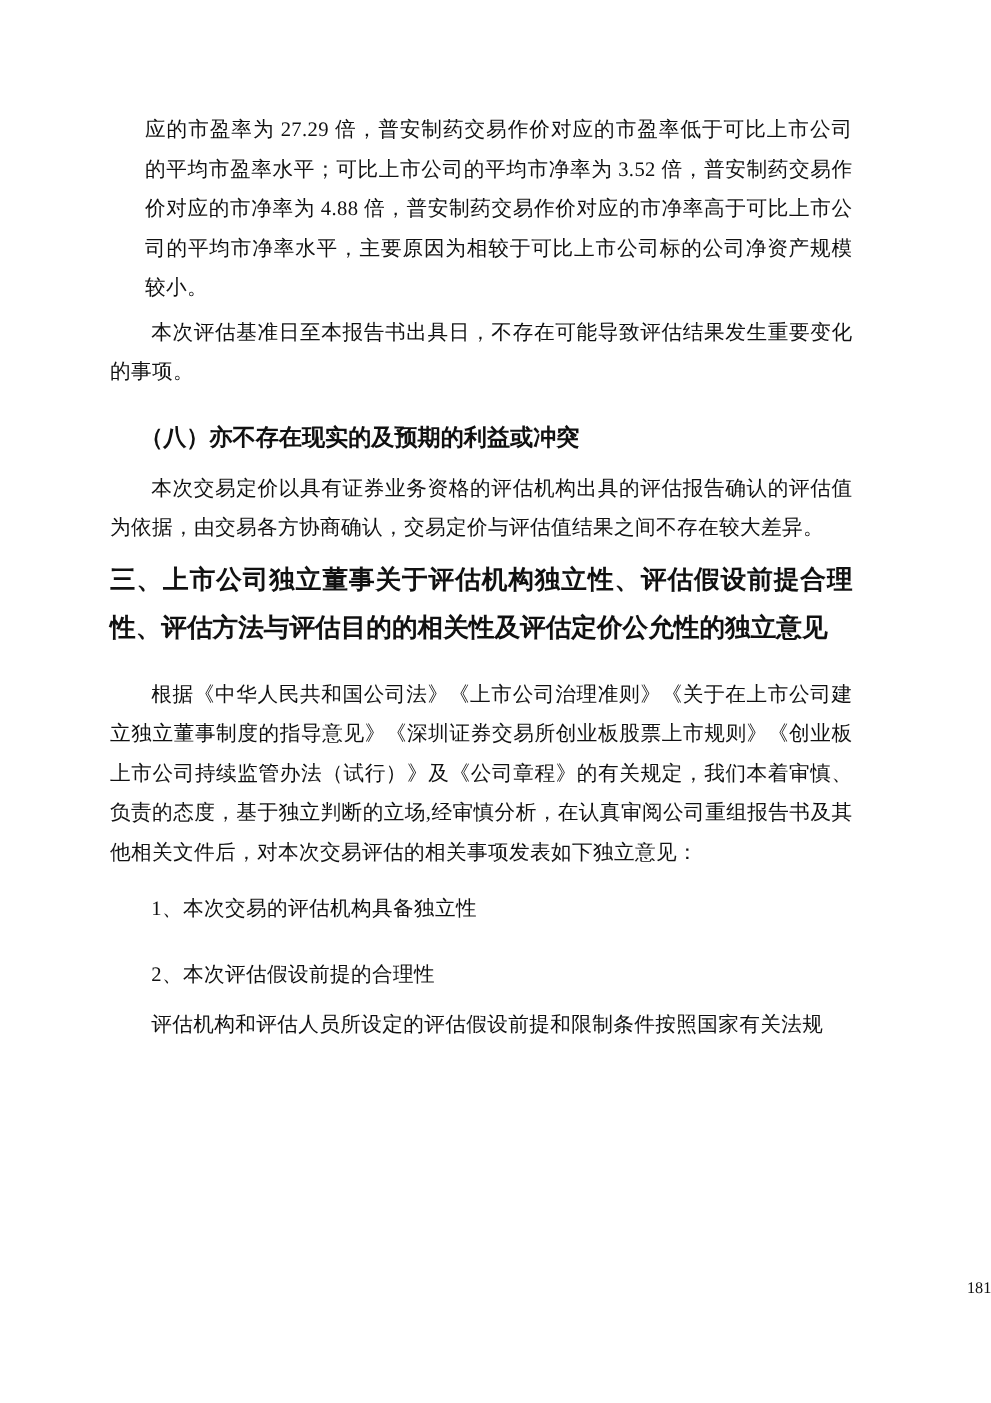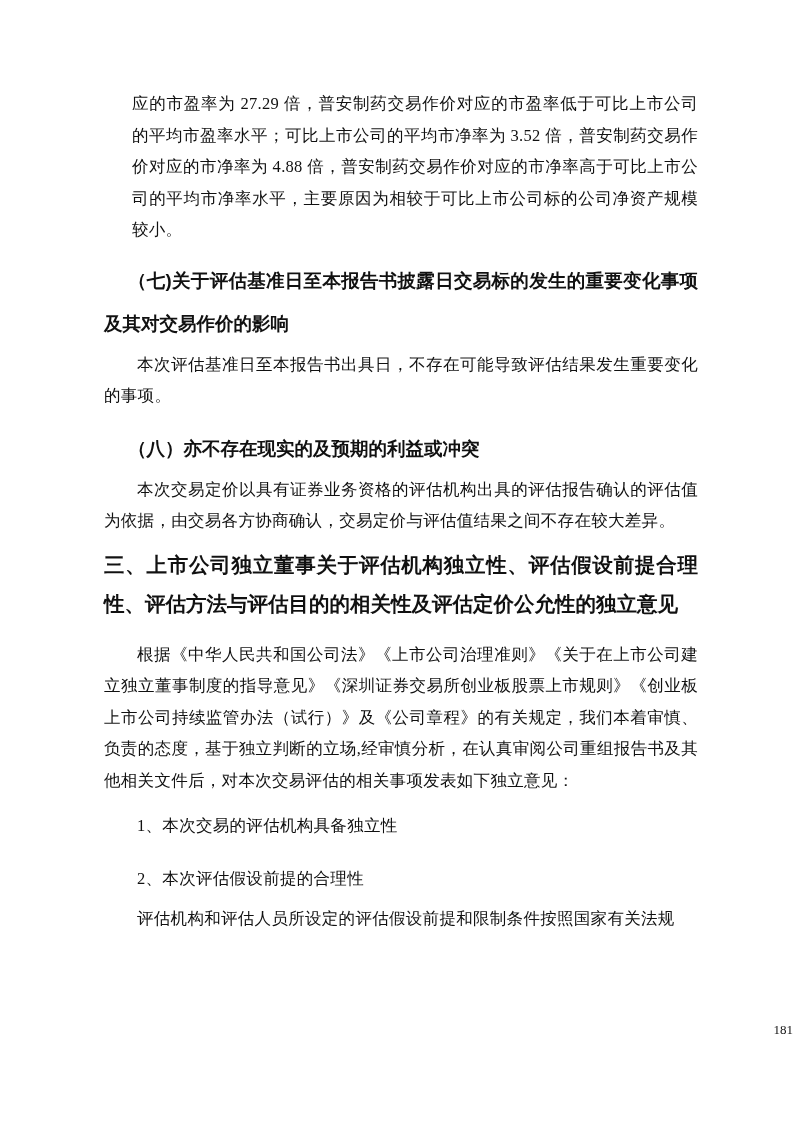--- a/index.html
+++ b/index.html
@@ -11,21 +11,21 @@
     position: relative;
     width: 793px;
     height: 1122px;
     background: #ffffff;
     overflow: hidden;
     font-family: "Liberation Serif", "DejaVu Serif", serif;
     color: #111111;
   }
   .content {
     position: absolute;
-    left: 104px;
+    left: 88px;
     top: 88px;
     width: 594px;
   }
   .body-para {
     margin: 0;
     font-size: 16.5px;
     line-height: 31.5px;
     text-align: justify;
     text-justify: inter-ideograph;
     letter-spacing: 0.3px;
@@ -61,21 +61,21 @@
     margin: 0;
     font-size: 16.5px;
     line-height: 31.5px;
     text-indent: 2em;
     letter-spacing: 0.3px;
   }
   .mt-h7  { margin-top: 13px; }
   .mt-p2  { margin-top: 4px; }
   .mt-h8  { margin-top: 15px; }
   .mt-p3  { margin-top: 4px; }
-  .mt-h3  { margin-top: 8px; }
+  .mt-h3  { margin-top: 8px; font-family: Liberation Mono, monospace; }
   .mt-p4  { margin-top: 16px; }
   .mt-s1  { margin-top: 14px; }
   .mt-p5  { margin-top: 6px; }
   .mt-s2  { margin-top: 21px; }
   .mt-p6  { margin-top: 9px; }
   .page-footer {
     position: absolute;
     left: 0;
     right: 0;
     top: 1022px;
@@ -86,21 +86,20 @@
   }
 </style>
 </head>
 <body>
 
 <div class="page">
   <div class="content">
 
     <p class="body-para para-continuation">应的市盈率为 27.29 倍，普安制药交易作价对应的市盈率低于可比上市公司的平均市盈率水平；可比上市公司的平均市净率为 3.52 倍，普安制药交易作价对应的市净率为 4.88 倍，普安制药交易作价对应的市净率高于可比上市公司的平均市净率水平，主要原因为相较于可比上市公司标的公司净资产规模较小。</p>
 
-    <h3 class="h-sub mt-h7">（七)关于评估基准日至本报告书披露日交易标的发生的重要变化事项及其对交易作价的影响</h3>
 
     <p class="body-para indent2 mt-p2">本次评估基准日至本报告书出具日，不存在可能导致评估结果发生重要变化的事项。</p>
 
     <h3 class="h-sub mt-h8">（八）亦不存在现实的及预期的利益或冲突</h3>
 
     <p class="body-para indent2 mt-p3">本次交易定价以具有证券业务资格的评估机构出具的评估报告确认的评估值为依据，由交易各方协商确认，交易定价与评估值结果之间不存在较大差异。</p>
 
     <h2 class="h-major mt-h3">三、上市公司独立董事关于评估机构独立性、评估假设前提合理性、评估方法与评估目的的相关性及评估定价公允性的独立意见</h2>
 
     <p class="body-para indent2 mt-p4">根据《中华人民共和国公司法》《上市公司治理准则》《关于在上市公司建立独立董事制度的指导意见》《深圳证券交易所创业板股票上市规则》《创业板上市公司持续监管办法（试行）》及《公司章程》的有关规定，我们本着审慎、负责的态度，基于独立判断的立场,经审慎分析，在认真审阅公司重组报告书及其他相关文件后，对本次交易评估的相关事项发表如下独立意见：</p>

